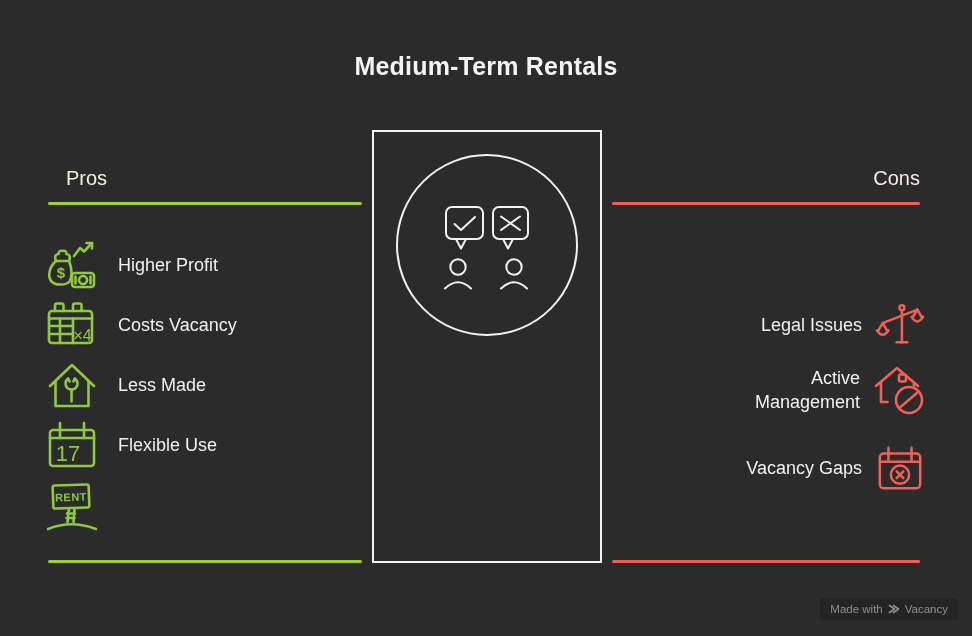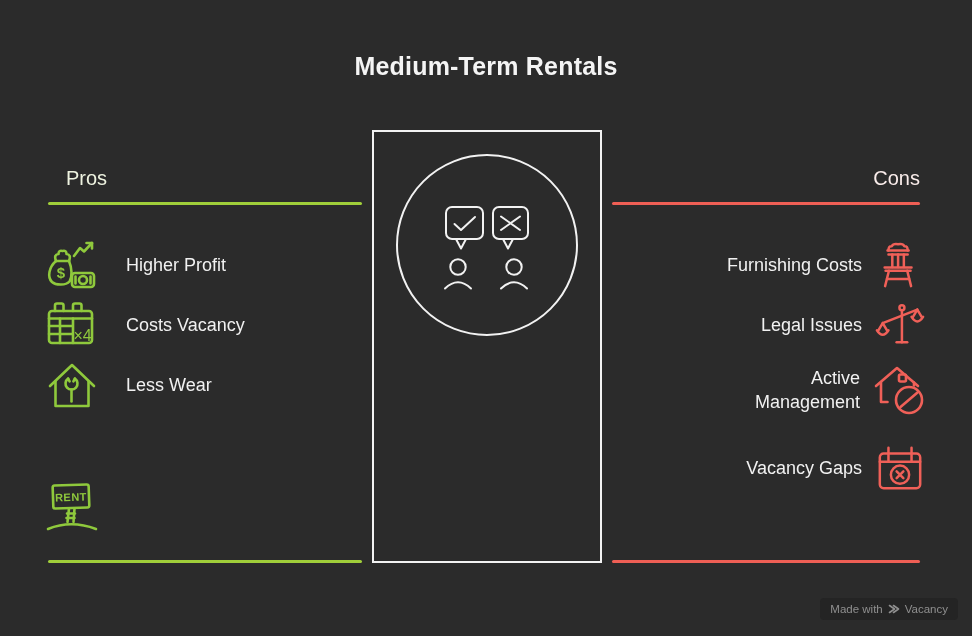--- a/index.html
+++ b/index.html
@@ -31,21 +31,21 @@
   .pros-header{left:48px;color:var(--pros_header_text);}
   .cons-header{right:52px;text-align:right;color:var(--cons_header_text);}
   .rule{position:absolute;height:3px;border-radius:2px;}
   .rule.green{background:var(--green);left:48px;width:314px;}
   .rule.red{background:var(--red);left:612px;width:308px;}
   .rule.top{top:202px;}
   .rule.bottom{top:560px;}
   .row{position:absolute;display:flex;align-items:center;}
   .row .label{font-size:18px;color:var(--label_text);line-height:24px;}
   .row-left{left:46px;height:52px;}
-  .row-left .label{margin-left:28px;}
+  .row-left .label{margin-left:20px;}
   .row-right{right:47px;height:52px;justify-content:flex-end;}
   .row-right .label{margin-right:13px;text-align:right;}
   .row-right .label.wrap{width:150px;}
   .icon{flex:none;display:flex;align-items:center;justify-content:center;}
   .icon svg{display:block;}
   .icon.green{color:var(--green_icon);}
   .icon.red{color:var(--red_icon);}
   .icon svg *{stroke:currentColor;fill:none;stroke-width:2.6;stroke-linecap:round;stroke-linejoin:round;}
   .icon svg text{stroke:none;fill:currentColor;font-family:"Liberation Sans",sans-serif;}
   .center-panel{
@@ -111,50 +111,48 @@
   <div class="row row-left" style="top:359px">
     <span class="icon green" style="width:52px;height:52px">
       <svg width="52" height="52" viewBox="0 0 52 52">
         <path d="M4 27 L26 6 L48 27"></path>
         <path d="M9.5 22.5 V47 H42.5 V22.5"></path>
         <path d="M28.9 19.6 A6 6 0 1 1 22.1 19.6"></path>
         <path d="M28.9 19.6 L27.4 22.4 M22.1 19.6 L23.6 22.4"></path>
         <path d="M25.5 30.5 V42.5" stroke-width="4"></path>
       </svg>
     </span>
-    <span class="label">Less Wear</span>
-  </div>
-
+    <span class="label">Less Made</span>
+  </div>
+
+  <div class="row row-left" style="top:419px">
+    <span class="icon green" style="width:52px;height:52px">
+      <svg width="52" height="52" viewBox="0 0 52 52">
+        <rect x="4" y="11" width="44" height="36" rx="3"></rect>
+        <path d="M4 19 H48"></path>
+        <path d="M14 4 V19 M38 4 V19"></path>
+        <text x="22" y="42" font-size="22" text-anchor="middle">17</text>
+      </svg>
+    </span>
+    <span class="label">Flexible Use</span>
+  </div>
 
   <div class="row row-left" style="top:479px">
     <span class="icon green" style="width:52px;height:52px">
       <svg width="52" height="52" viewBox="0 0 52 52">
         <g transform="rotate(-2 25 18)">
           <rect x="7" y="6" width="36" height="23" rx="2"></rect>
           <text x="25" y="22" font-size="11" font-weight="700" letter-spacing="0.5" text-anchor="middle">RENT</text>
         </g>
         <path d="M23 29.5 L21.5 43 M28.5 29.5 L27.5 43 M21 34.5 H29 M20.5 39 H28.5"></path>
         <path d="M2 50 Q25 40.5 50 50"></path>
       </svg>
     </span>
   </div>
 
-  <div class="row row-right" style="top:239px">
-    <span class="label">Furnishing Costs</span>
-    <span class="icon red" style="width:50px;height:50px">
-      <svg width="50" height="50" viewBox="0 0 52 52">
-        <path d="M14 11 Q14 6 17.5 6.5 Q19 3.5 24 4.5 Q29 3.5 30.5 6.5 Q34 6 34 11"></path>
-        <path d="M13 11 H35 M14 15 H34"></path>
-        <path d="M18 15 V28 M24 15 V28 M30 15 V28"></path>
-        <path d="M10 28.5 H38 M11 32 H37"></path>
-        <path d="M14.5 32 L10.5 48 M33.5 32 L37.5 48"></path>
-        <path d="M12.5 40.5 H35.5"></path>
-      </svg>
-    </span>
-  </div>
 
   <div class="row row-right" style="top:299px">
     <span class="label">Legal Issues</span>
     <span class="icon red" style="width:50px;height:50px">
       <svg width="50" height="50" viewBox="0 0 52 52">
         <circle cx="28" cy="8" r="2.6"></circle>
         <path d="M28 10.6 V44"></path>
         <path d="M22.5 44 H33.5"></path>
         <path d="M8 24 L44 10"></path>
         <path d="M8 24 L3.5 31.5 M8 24 L12.5 31.5"></path>

